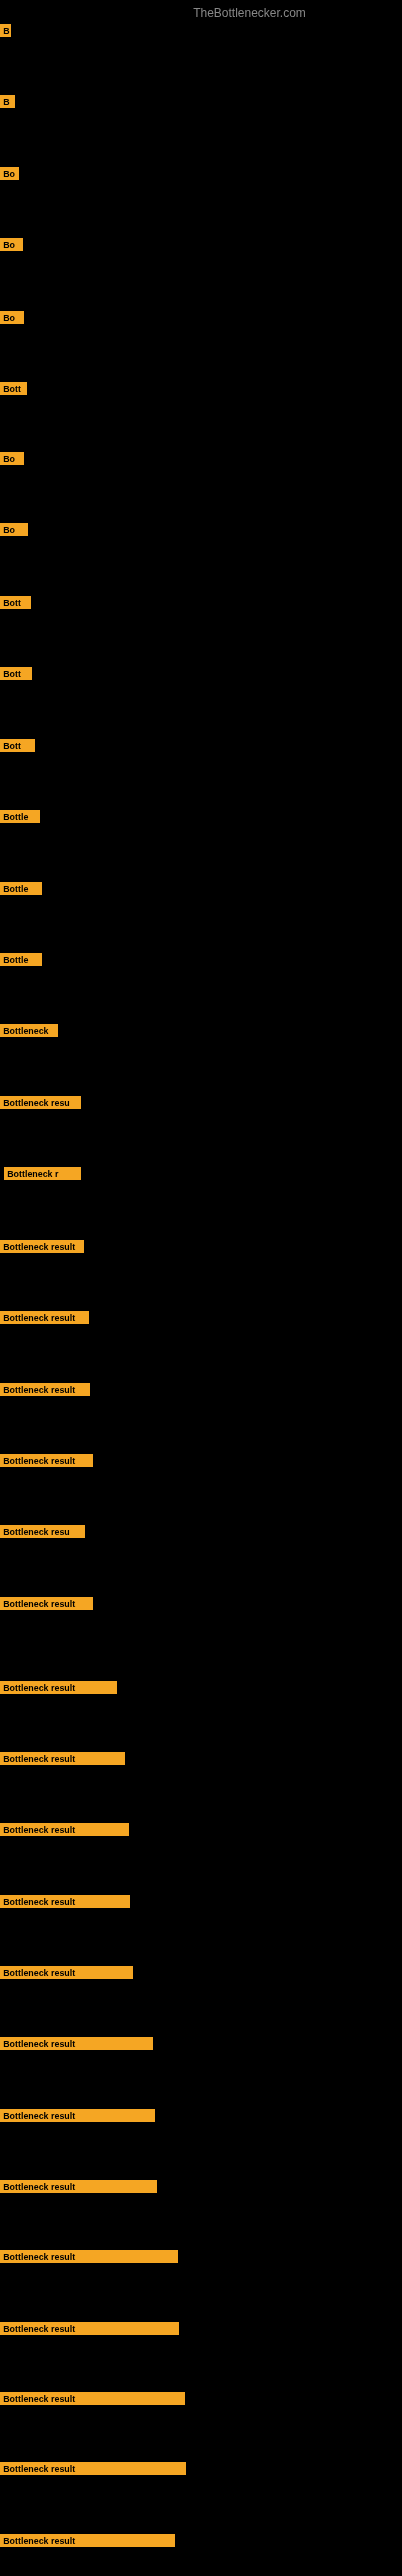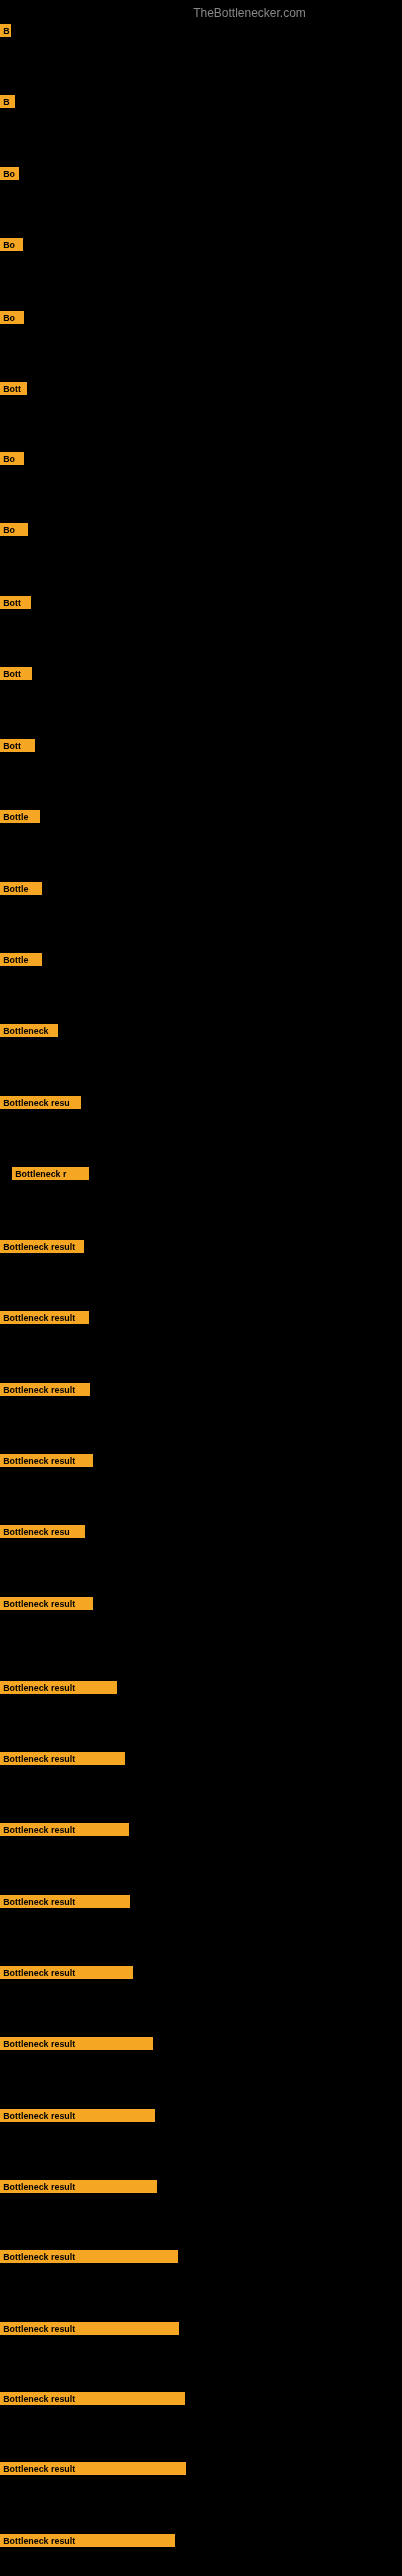--- a/index.html
+++ b/index.html
@@ -54,21 +54,21 @@
     <div class="bar-container" style="top: 452px; left: 0px;"><span class="bar-label" style="width: 24px;">Bo</span></div>
     <div class="bar-container" style="top: 523px; left: 0px;"><span class="bar-label" style="width: 28px;">Bo</span></div>
     <div class="bar-container" style="top: 596px; left: 0px;"><span class="bar-label" style="width: 31px;">Bott</span></div>
     <div class="bar-container" style="top: 667px; left: 0px;"><span class="bar-label" style="width: 32px;">Bott</span></div>
     <div class="bar-container" style="top: 739px; left: 0px;"><span class="bar-label" style="width: 35px;">Bott</span></div>
     <div class="bar-container" style="top: 810px; left: 0px;"><span class="bar-label" style="width: 40px;">Bottle</span></div>
     <div class="bar-container" style="top: 882px; left: 0px;"><span class="bar-label" style="width: 42px;">Bottle</span></div>
     <div class="bar-container" style="top: 953px; left: 0px;"><span class="bar-label" style="width: 42px;">Bottle</span></div>
     <div class="bar-container" style="top: 1024px; left: 0px;"><span class="bar-label" style="width: 58px;">Bottleneck</span></div>
     <div class="bar-container" style="top: 1096px; left: 0px;"><span class="bar-label" style="width: 81px;">Bottleneck resu</span></div>
-    <div class="bar-container" style="top: 1167px; left: 12px;"><span class="bar-label" style="width: 77px;">Bottleneck r</span></div>
+    <div class="bar-container" style="top: 1167px; left: 4px;"><span class="bar-label" style="width: 77px;">Bottleneck r</span></div>
     <div class="bar-container" style="top: 1240px; left: 0px;"><span class="bar-label" style="width: 84px;">Bottleneck result</span></div>
     <div class="bar-container" style="top: 1311px; left: 0px;"><span class="bar-label" style="width: 89px;">Bottleneck result</span></div>
     <div class="bar-container" style="top: 1383px; left: 0px;"><span class="bar-label" style="width: 90px;">Bottleneck result</span></div>
     <div class="bar-container" style="top: 1454px; left: 0px;"><span class="bar-label" style="width: 93px;">Bottleneck result</span></div>
     <div class="bar-container" style="top: 1525px; left: 0px;"><span class="bar-label" style="width: 85px;">Bottleneck resu</span></div>
     <div class="bar-container" style="top: 1597px; left: 0px;"><span class="bar-label" style="width: 93px;">Bottleneck result</span></div>
     <div class="bar-container" style="top: 1681px; left: 0px;"><span class="bar-label" style="width: 117px;">Bottleneck result</span></div>
     <div class="bar-container" style="top: 1752px; left: 0px;"><span class="bar-label" style="width: 125px;">Bottleneck result</span></div>
     <div class="bar-container" style="top: 1823px; left: 0px;"><span class="bar-label" style="width: 129px;">Bottleneck result</span></div>
     <div class="bar-container" style="top: 1895px; left: 0px;"><span class="bar-label" style="width: 130px;">Bottleneck result</span></div>

